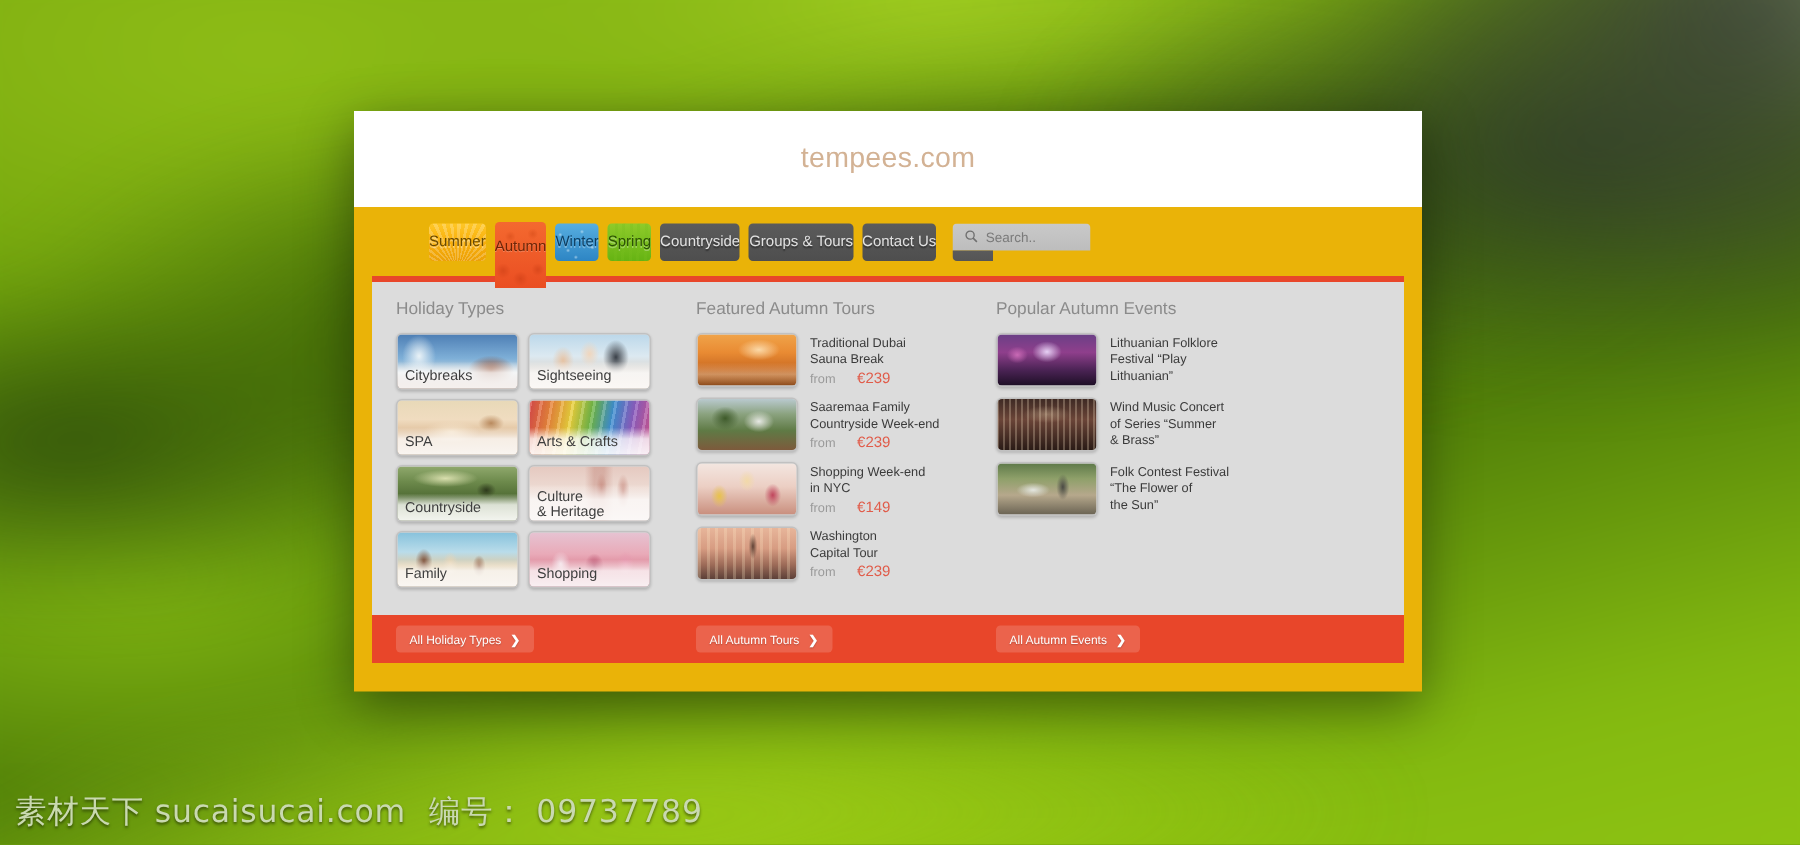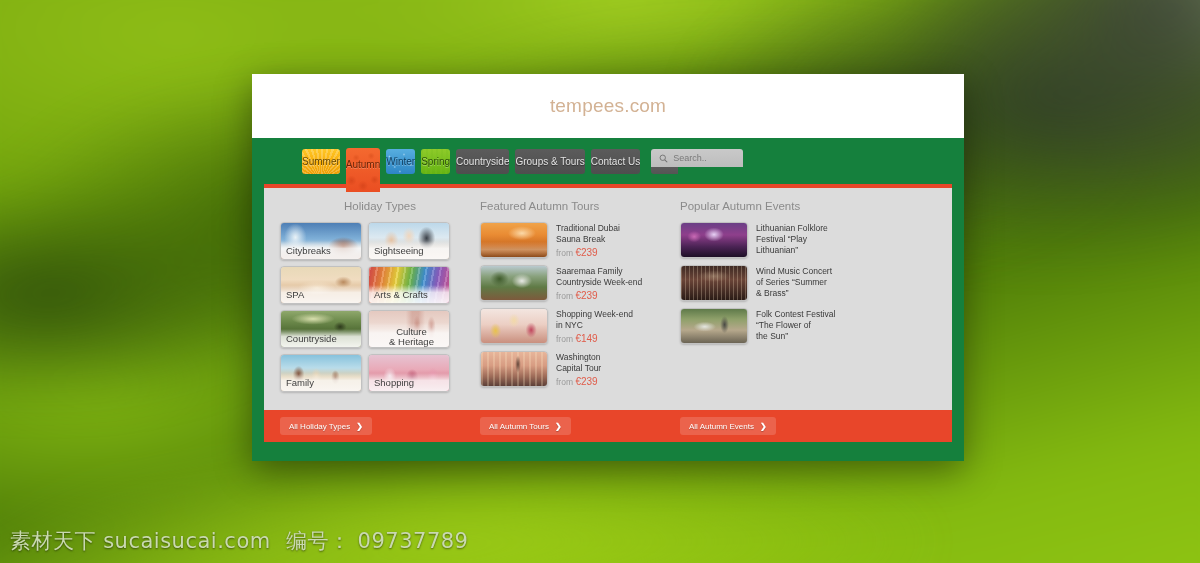--- a/index.html
+++ b/index.html
@@ -30,22 +30,22 @@
       radial-gradient(ellipse 300px 220px at 99% 4%,  #cdd6c5 0%, rgba(205,214,197,0) 55%),
       radial-gradient(ellipse 560px 240px at 84% 24%, #2b3a22 0%, rgba(43,58,34,0) 66%);
     opacity: .95; }
   .b4 { background:
       radial-gradient(ellipse 700px 120px at 40% 88%, #a8d41c 0%, rgba(168,212,28,0) 68%),
       radial-gradient(ellipse 520px 110px at 20% 98%, #94c516 0%, rgba(148,197,22,0) 68%);
     opacity: .7; }
 
   
   #widget {
-    position: absolute; left: 252px; top: 74px; width: 712px; height: 387px;
-    background: #15803d;
+    position: absolute; left: 236px; top: 74px; width: 712px; height: 387px;
+    background: #eab308;
     box-shadow: 0 10px 34px rgba(0,0,0,.42);
   }
   #titlebar {
     height: 64px; background: #ffffff;
     display: flex; align-items: center; justify-content: center;
   }
   #site-title {
     font-size: 19px; color: #d3b294; letter-spacing: .2px;
   }
 
@@ -138,21 +138,21 @@
   }
 
   
   #panel {
     margin: 0 12px; background: #dcdcdc;
     border-top: 4px solid #e8462a;
     height: 226px; padding: 12px 16px 0 16px;
     display: flex; gap: 0;
   }
   .col { flex: 1; }
-  .col.c1 { flex: 0 0 200px; text-align: center; }
+  .col.c1 { flex: 0 0 200px; }
   .col.c2 { flex: 0 0 200px; }
   .col.c3 { flex: 1; }
   .col-head {
     font-size: 11.5px; color: #8b8b8b; margin-bottom: 10px; font-weight: 400;
   }
 
   
   .tiles { display: grid; grid-template-columns: 82px 82px; gap: 6px 6px; }
   .tile {
     height: 38px; border-radius: 4px; position: relative; overflow: hidden;
@@ -218,21 +218,21 @@
   .thumb {
     flex: none; width: 68px; height: 36px; border-radius: 4px; overflow: hidden;
     position: relative; border: 1px solid rgba(0,0,0,.12);
     box-shadow: 0 1px 2px rgba(0,0,0,.18);
   }
   .thumb .art { position: absolute; inset: 0; }
   .ltext { padding-top: 1px; }
   .ltitle { font-size: 8.5px; color: #3a3a3a; line-height: 1.28; }
   .lprice { font-size: 8.5px; margin-top: 2px; }
   .lprice .from { color: #9a9a9a; }
-  .lprice .amt { color: #e05c4a; font-size: 10px; }
+  .lprice .amt { color: #e05c4a; font-size: 10px; margin-left: 12px; }
 
   .art-dubai { background: linear-gradient(180deg,#f0a349 0%,#e98b33 35%,#c96a22 68%,#8c4a1a 100%); }
   .art-dubai::after{content:"";position:absolute;inset:0;background:
     radial-gradient(ellipse 20px 10px at 62% 30%, #fbd9a8 0%, rgba(251,217,168,0) 70%),
     linear-gradient(180deg, rgba(255,255,255,0) 55%, rgba(255,240,215,.35) 78%, rgba(255,255,255,0) 100%);}
   .art-saaremaa { background: linear-gradient(180deg,#b9c9ce 0%,#8aa27e 30%,#5f7a45 62%,#7d5a3c 100%); }
   .art-saaremaa::after{content:"";position:absolute;inset:0;background:
     radial-gradient(ellipse 14px 10px at 62% 44%, #e7e9e4 0%, rgba(231,233,228,0) 72%),
     radial-gradient(ellipse 13px 11px at 28% 38%, #3e5a2a 0%, rgba(62,90,42,0) 72%);}
   .art-nyc { background: linear-gradient(180deg,#f3e6e0 0%,#eccfc4 45%,#c98f7e 100%); }

